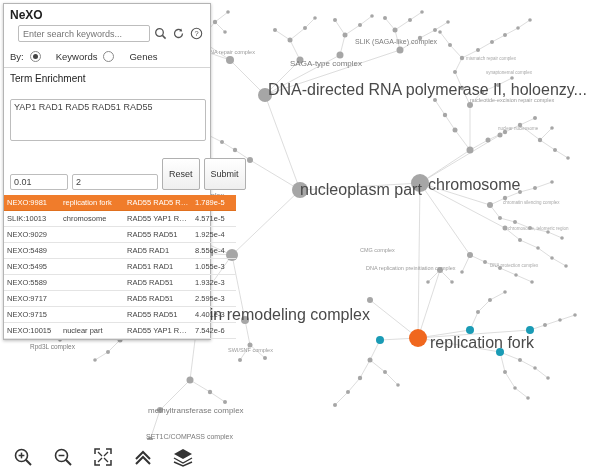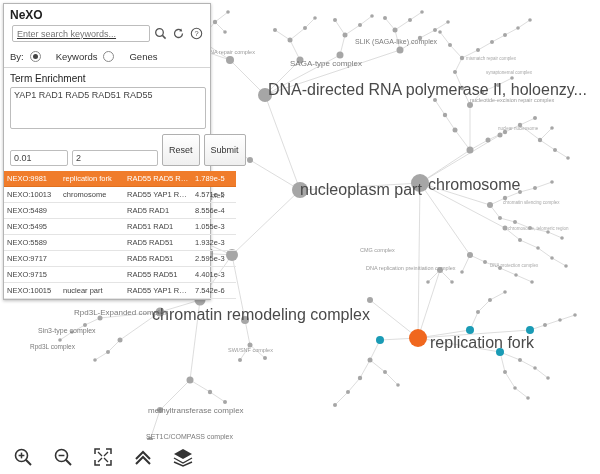--- a/index.html
+++ b/index.html
@@ -57,22 +57,21 @@
     box-sizing: border-box;
     z-index: 20;
   }
   #panel-title {
     font-size: 12px;
     font-weight: bold;
     color: #222;
     padding: 4px 6px 3px 6px;
   }
   .panel-section {
-    padding: 0 6px 5px 8px;
-    text-decoration: underline;
+    padding: 0 6px 5px 14px;
   }
   .search-row {
     display: flex;
     align-items: center;
     gap: 3px;
   }
   #search-input {
     flex: 1 1 auto;
     height: 17px;
     box-sizing: border-box;
@@ -133,21 +132,21 @@
   }
 
   #term-enrichment-title {
     font-size: 10px;
     color: #222;
     padding: 5px 6px 3px 6px;
   }
   #genes-textarea {
     width: 196px;
     height: 42px;
-    margin: 0 6px;
+    margin: 12px 6px;
     box-sizing: border-box;
     border: 1px solid #bdbdbd;
     border-radius: 2px;
     font-size: 9px;
     color: #444;
     font-family: "Liberation Sans", sans-serif;
     padding: 2px 3px;
     resize: none;
     outline: none;
     background: #fff;
@@ -638,24 +637,30 @@
 
   <table id="results-table">
     <tbody>
       <tr class="selected">
         <td class="col-id">NEXO:9981</td>
         <td class="col-name">replication fork</td>
         <td class="col-genes">RAD55 RAD5 RAD51 RAD1</td>
         <td class="col-p">1.789e-5</td>
       </tr>
       <tr>
-        <td class="col-id">NEXO:10013</td>
+        <td class="col-id">SLIK:10013</td>
         <td class="col-name">chromosome</td>
         <td class="col-genes">RAD55 YAP1 RAD5 RAD51 RAD1</td>
         <td class="col-p">4.571e-5</td>
+      </tr>
+      <tr>
+        <td class="col-id">NEXO:9029</td>
+        <td class="col-name"></td>
+        <td class="col-genes">RAD55 RAD51</td>
+        <td class="col-p">1.925e-4</td>
       </tr>
       <tr>
         <td class="col-id">NEXO:5489</td>
         <td class="col-name"></td>
         <td class="col-genes">RAD5 RAD1</td>
         <td class="col-p">8.556e-4</td>
       </tr>
       <tr>
         <td class="col-id">NEXO:5495</td>
         <td class="col-name"></td>

